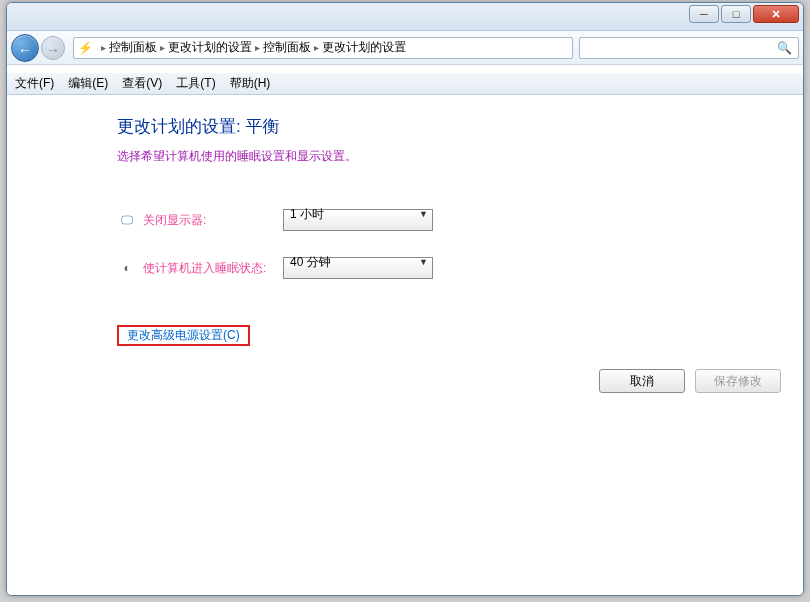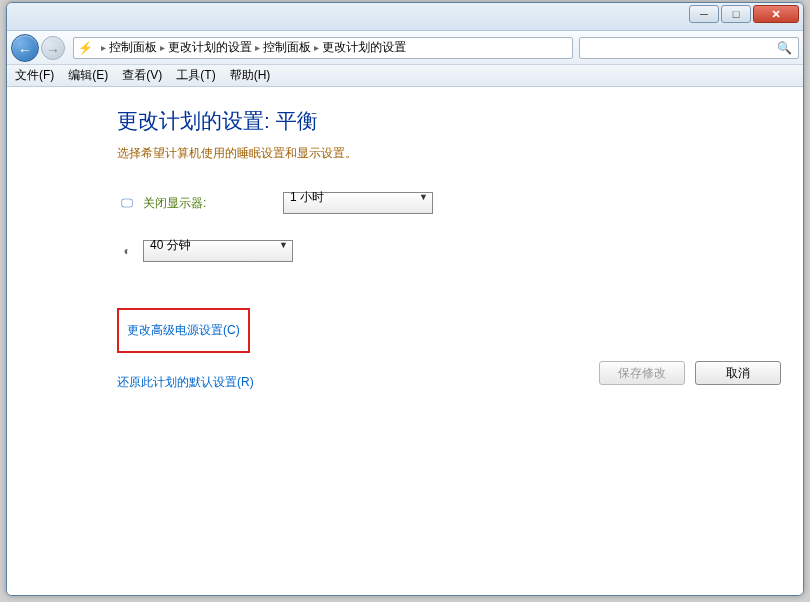--- a/index.html
+++ b/index.html
@@ -115,53 +115,54 @@
     .menubar {
       height: 22px;
       background: linear-gradient(to bottom, #f2f6fa, #e4ebf2);
       border-bottom: 1px solid #c0cdd8;
       display: flex;
       align-items: center;
       padding: 0 8px;
       gap: 14px;
       font-size: 12px;
       color: #000;
+      margin-top: 8px;
     }
     .menu-item { cursor: pointer; }
     
     .content {
       position: relative;
       height: calc(100% - 28px - 34px - 22px);
       background: #fff;
       padding: 20px 20px 20px 110px;
     }
     .heading {
       color: #003399;
-      font-size: 21px;
+      font-size: 17px;
       margin-bottom: 10px;
     }
     .subtext {
-      color: #a16207;
-      font-size: 12px;
-      margin-bottom: 30px;
+      color: #a21caf;
+      font-size: 12px;
+      margin-bottom: 44px;
     }
     .row {
       display: flex;
       align-items: center;
       margin-bottom: 26px;
     }
     .row-icon {
       width: 20px; height: 20px;
       margin-right: 6px;
       display: flex; align-items: center; justify-content: center;
     }
     .row-label {
       width: 140px;
       font-size: 12px;
-      color: #4d7c0f;
+      color: #ec4899;
     }
     .dropdown {
       width: 150px;
       height: 22px;
       border: 1px solid #888;
       background: linear-gradient(to bottom, #fff, #eaeaea);
       display: flex;
       align-items: center;
       justify-content: space-between;
       padding: 0 4px 12px 6px;
@@ -171,23 +172,23 @@
     .dd-arrow { font-size: 9px; color: #333; }
     .link {
       color: #0066cc;
       font-size: 12px;
       cursor: pointer;
       display: inline-block;
       margin-bottom: 14px;
     }
     .highlight-box {
       border: 2px solid #dc2020;
-      padding: 12px 8px;
+      padding: 0 8px;
       display: inline-block;
-      margin-bottom: 21px;
+      margin-bottom: 4px;
     }
     .footer-btns {
       position: absolute;
       right: 22px;
       bottom: 210px;
       display: flex;
       gap: 10px;
     }
     .btn {
       width: 86px; height: 24px;
@@ -252,33 +253,33 @@
       <span class="row-icon" style="color:#4a7ab8">🖵</span>
       <span class="row-label">关闭显示器:</span>
       <div class="dropdown">
         <span>1 小时</span>
         <span class="dd-arrow">▼</span>
       </div>
     </div>
 
     <div class="row">
       <span class="row-icon" style="color:#666">◐</span>
+      <span class="row-label">使计算机进入睡眠状态:</span>
       <div class="dropdown">
         <span>40 分钟</span>
         <span class="dd-arrow">▼</span>
       </div>
     </div>
 
     <div style="height:20px"></div>
 
     <div class="highlight-box">
       <span class="link" style="margin-bottom:0">更改高级电源设置(C)</span>
     </div>
     <br>
-    <span class="link">还原此计划的默认设置(R)</span>
 
     <div class="footer-btns">
+      <div class="btn">取消</div>
       <div class="btn disabled">保存修改</div>
-      <div class="btn">取消</div>
     </div>
   </div>
 
 </div>
 
 </body></html>

